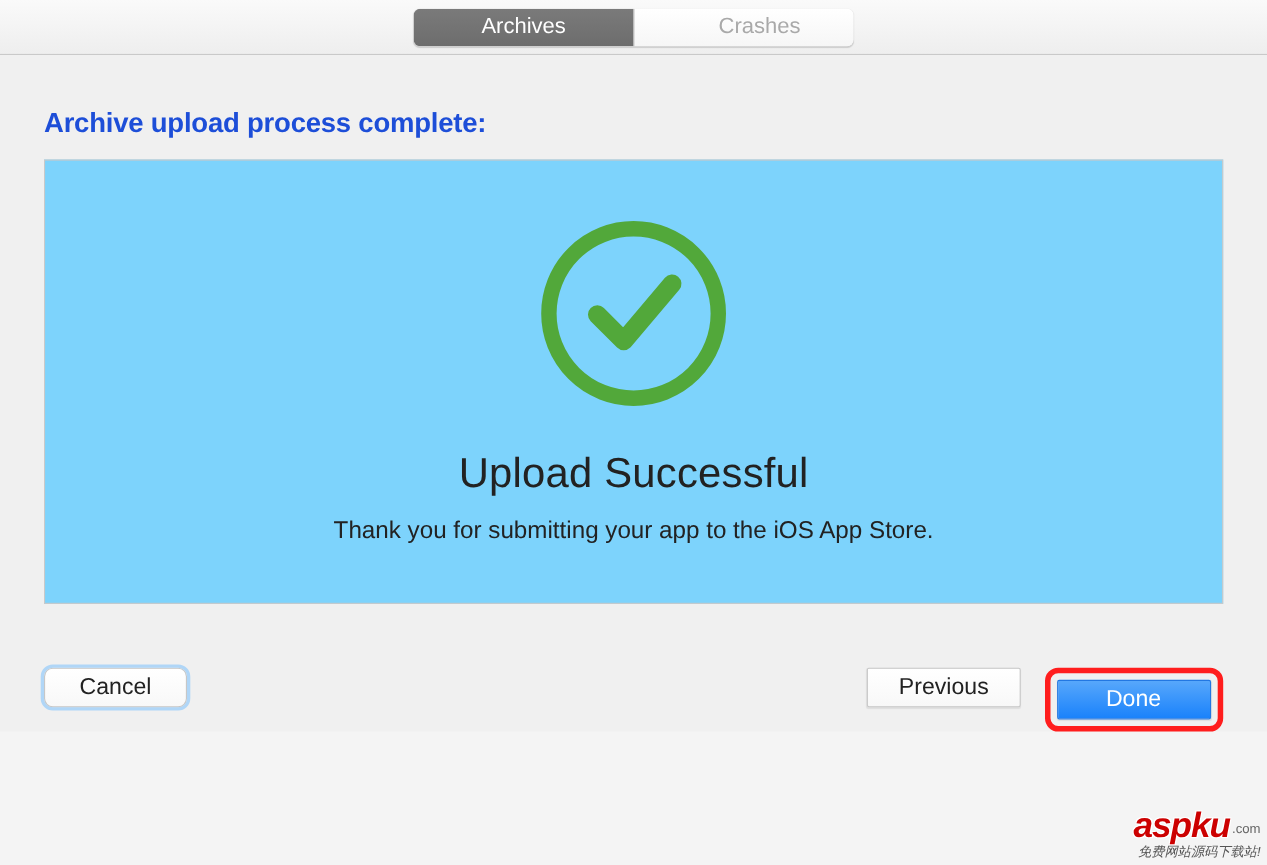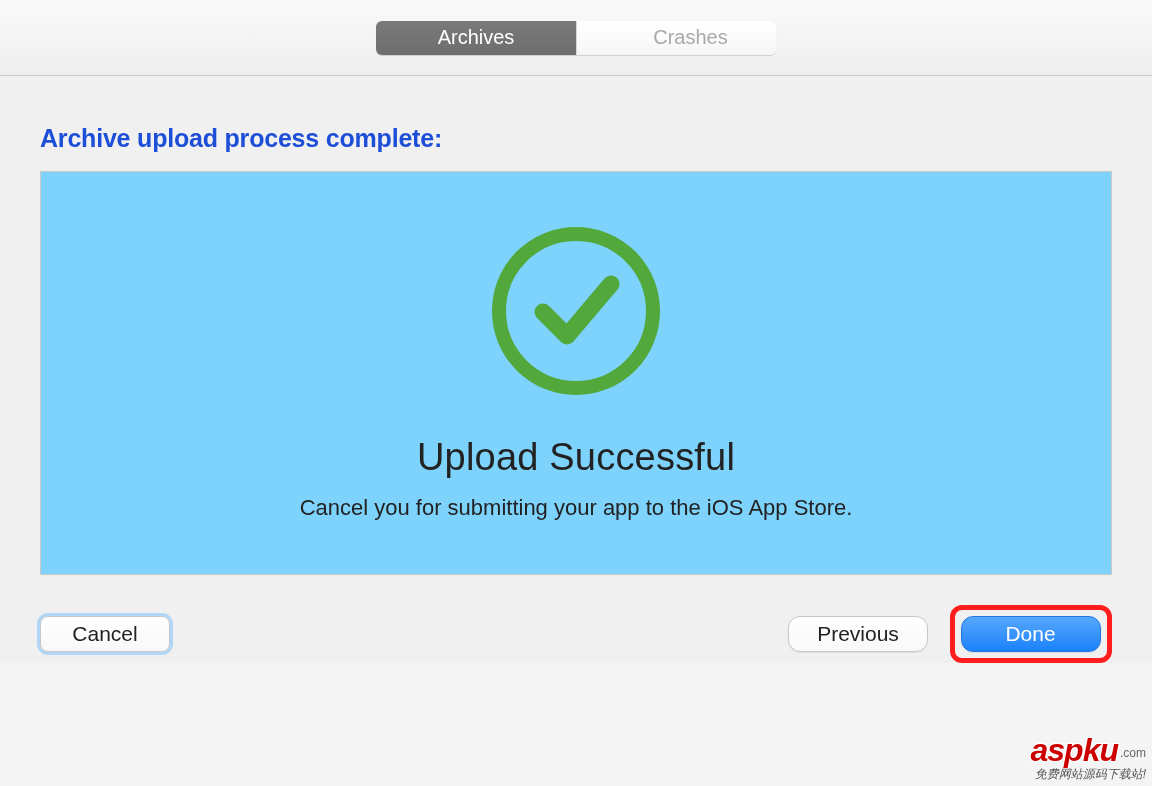--- a/index.html
+++ b/index.html
@@ -10,21 +10,21 @@
     body {
       font-family: -apple-system, BlinkMacSystemFont, "Helvetica Neue", Helvetica, Arial, sans-serif;
       background: #f4f4f4;
       width: 1152px;
       height: 786px;
       overflow: hidden;
       position: relative;
     }
     .toolbar {
       width: 100%;
-      height: 76px;
+      height: 50px;
       background: linear-gradient(to bottom, #fafafa, #eeeeee);
       border-bottom: 1px solid #c9c9c9;
       display: flex;
       align-items: center;
       justify-content: center;
     }
     .segmented {
       display: flex;
       border-radius: 6px;
       overflow: hidden;
@@ -90,27 +90,27 @@
       margin-bottom: 16px;
       letter-spacing: 0.2px;
     }
     .success-subtitle {
       font-size: 22px;
       font-weight: 400;
       color: #222222;
     }
     .footer {
       display: flex;
-      align-items: center;
       padding: 30px 40px 0 40px;
+      margin-top: 28px;
     }
     .mac-btn {
       height: 36px;
       padding: 0 20px;
-      border-radius: 12px;
+      border-radius: 2px;
       border: 1px solid #c7c7c7;
       background: linear-gradient(to bottom, #ffffff, #f8f8f8);
       font-size: 21px;
       color: #222222;
       display: inline-flex;
       align-items: center;
       justify-content: center;
       cursor: pointer;
       box-shadow: 0 1px 1px rgba(0,0,0,0.08);
       user-select: none;
@@ -185,21 +185,21 @@
   <div class="dialog-title">Archive upload process complete:</div>
 
   <div class="content-panel">
     <div class="check-container">
       <svg class="check-circle" viewBox="0 0 170 170">
         <circle cx="85" cy="85" r="77" fill="none" stroke="#52a83a" stroke-width="14"></circle>
         <path d="M 52 86 L 76 110 L 120 58" fill="none" stroke="#52a83a" stroke-width="17" stroke-linecap="round" stroke-linejoin="round"></path>
       </svg>
     </div>
     <div class="success-title">Upload Successful</div>
-    <div class="success-subtitle">Cancel you for submitting your app to the iOS App Store.</div>
+    <div class="success-subtitle">Thank you for submitting your app to the iOS App Store.</div>
   </div>
 
   <div class="footer">
     <div class="mac-btn cancel">Cancel</div>
     <div class="spacer"></div>
     <div class="mac-btn previous">Previous</div>
     <div class="done-wrap">
       <div class="mac-btn primary">Done</div>
     </div>
   </div>

